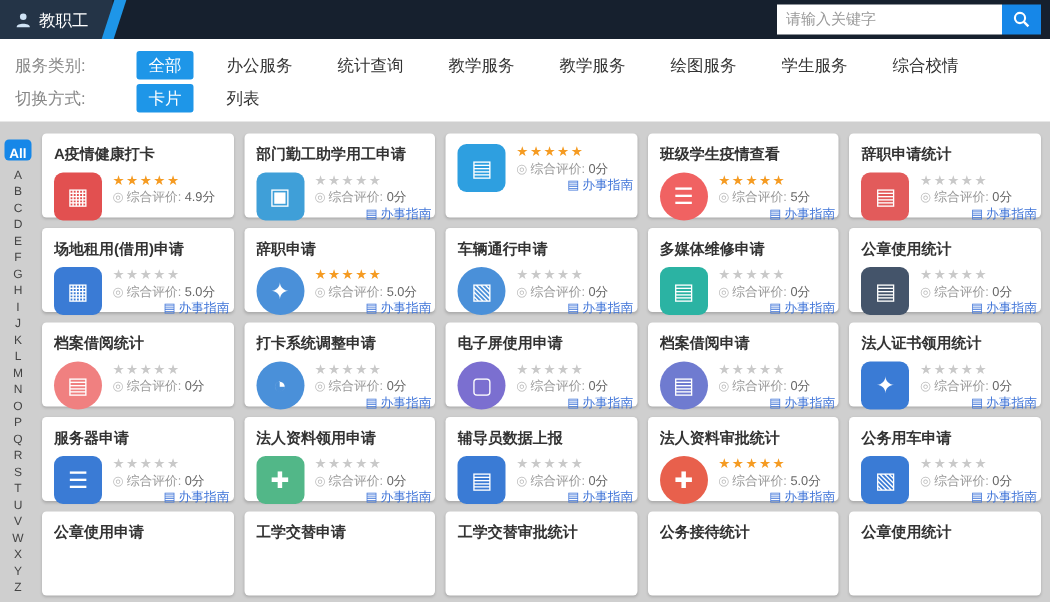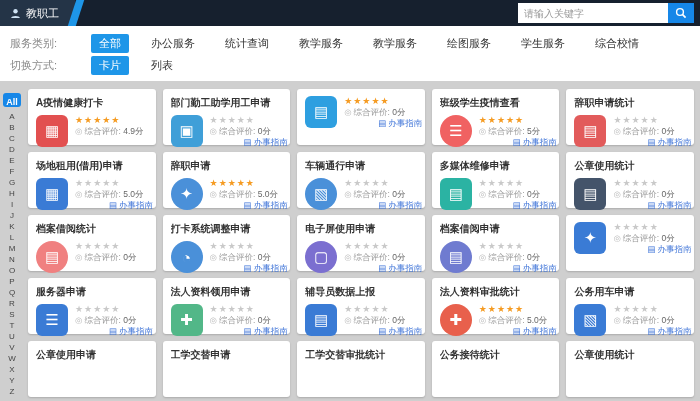--- a/index.html
+++ b/index.html
@@ -345,20 +345,21 @@
           <span class="dot">◎</span><span class="score-label">综合评价:</span><span class="val score-val"> 0分</span>
         </div>
         <div class="guide">
           <span class="gicon">▤</span><span class="guide-label">办事指南</span>
         </div>
       </div>
     </div>
   </div>
 
   <div class="card">
+    <div class="card-title">法人证书领用统计</div>
     <div class="card-body">
       <div class="cicon square" style="background: rgb(58, 123, 213);">✦</div>
       <div class="meta">
         <div class="stars unrated">★★★★★</div>
         <div class="score">
           <span class="dot">◎</span><span class="score-label">综合评价:</span><span class="val score-val"> 0分</span>
         </div>
         <div class="guide">
           <span class="gicon">▤</span><span class="guide-label">办事指南</span>
         </div>

